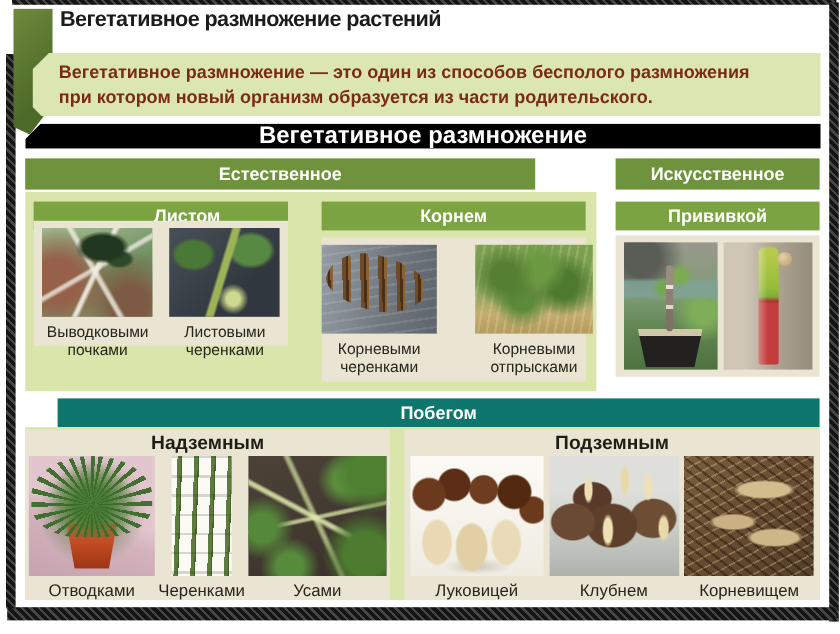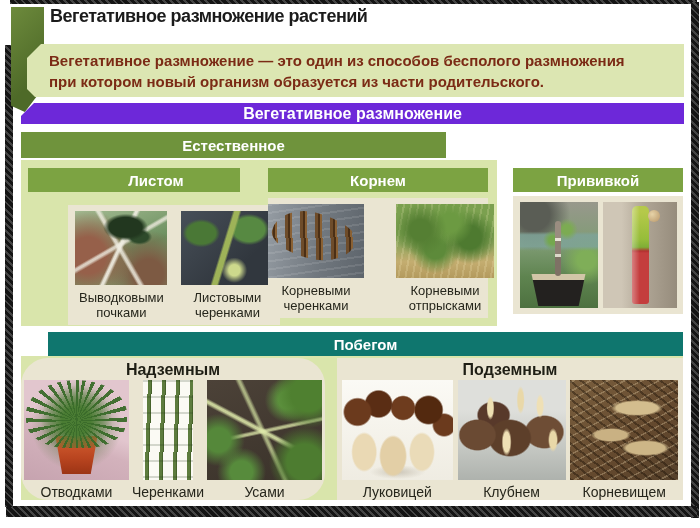--- a/index.html
+++ b/index.html
@@ -28,39 +28,39 @@
   .defbox{
     position:absolute;left:27px;top:44px;width:657px;height:53px;
     background:#dce6b2;
     clip-path:polygon(14px 0,100% 0,100% 100%,8px 100%,0 calc(100% - 8px),0 14px);
     color:#7b2b15;font-weight:700;font-size:15px;line-height:21px;
     padding:6px 0 0 22px;box-sizing:border-box;
   }
   
   .bar{position:absolute;display:flex;align-items:center;justify-content:center;
        color:#ffffff;font-weight:700;box-sizing:border-box;}
-  .bar-root{left:21px;top:103px;width:663px;height:21px;background:#6d28d9;font-size:16px;
+  .bar-root{left:21px;top:103px;width:663px;height:21px;background:#000000;font-size:20px;
     clip-path:polygon(13px 0,100% 0,100% 100%,0 100%,0 13px);}
   .bar-natural{left:21px;top:132px;width:425px;height:26px;background:#6f933c;font-size:15px;}
   .bar-artificial{left:513px;top:132px;width:170px;height:26px;background:#6f933c;font-size:15px;}
   .bar-method{background:#7ca342;font-size:15px;height:24px;}
   .bar-leaf{left:28px;top:168px;width:212px;padding-left:44px;}
   .bar-rootm{left:268px;top:168px;width:220px;}
   .bar-graft{left:513px;top:168px;width:170px;}
   .bar-shoot{left:48px;top:332px;width:635px;height:24px;background:#0f766e;font-size:15px;
     position:absolute;display:flex;align-items:center;justify-content:center;color:#fff;font-weight:700;}
   
   .panel-left{position:absolute;left:21px;top:160px;width:476px;height:166px;background:#d9e5ab;}
   .panel-bottom{position:absolute;left:21px;top:356px;width:662px;height:144px;background:#d9e5ab;}
   .card{position:absolute;background:#eae5d2;box-sizing:border-box;}
-  .card-leaf{left:28px;top:205px;width:212px;height:120px;margin-left:40px;}
+  .card-leaf{left:28px;top:184px;width:212px;height:104px;}
   .card-rootm{left:268px;top:198px;width:220px;height:120px;gap:32px;}
   .card-graft{left:513px;top:196px;width:170px;height:118px;display:flex;justify-content:center;
     align-items:center;gap:5px;}
-  .card-above{left:21px;top:358px;width:304px;height:142px;border-radius:27px;}
+  .card-above{left:21px;top:358px;width:304px;height:142px;}
   .card-below{left:337px;top:358px;width:346px;height:142px;}
   .cellrow{display:flex;justify-content:space-evenly;align-items:flex-start;padding-top:6px;}
   .cell{display:flex;flex-direction:column;align-items:center;}
   .caption{font-size:13px;line-height:15px;text-align:center;color:#26261c;margin-top:5px;}
   .caption-b{font-size:14px;line-height:16px;text-align:center;color:#26261c;margin-top:4px;white-space:nowrap;}
   .group-title{height:20px;display:flex;align-items:center;justify-content:center;
     font-size:16px;font-weight:700;color:#1e1e14;margin-top:2px;}
   
   .photo{position:relative;overflow:hidden;flex-shrink:0;}
   .ph-brood{width:92px;height:74px;background:
@@ -177,20 +177,21 @@
 
   <div class="title">Вегетативное размножение растений</div>
 
   <div class="defbox">
     <div>Вегетативное размножение — это один из способов бесполого размножения</div>
     <div>при котором новый организм образуется из части родительского.</div>
   </div>
 
   <div class="bar bar-root">Вегетативное размножение</div>
   <div class="bar bar-natural">Естественное</div>
+  <div class="bar bar-artificial">Искусственное</div>
 
   <div class="panel-left"></div>
   <div class="bar bar-method bar-leaf">Листом</div>
   <div class="bar bar-method bar-rootm">Корнем</div>
 
   <div class="card card-leaf cellrow">
     <div class="cell">
       <div class="photo ph-brood"></div>
       <div class="caption">Выводковыми почками</div>
     </div>

